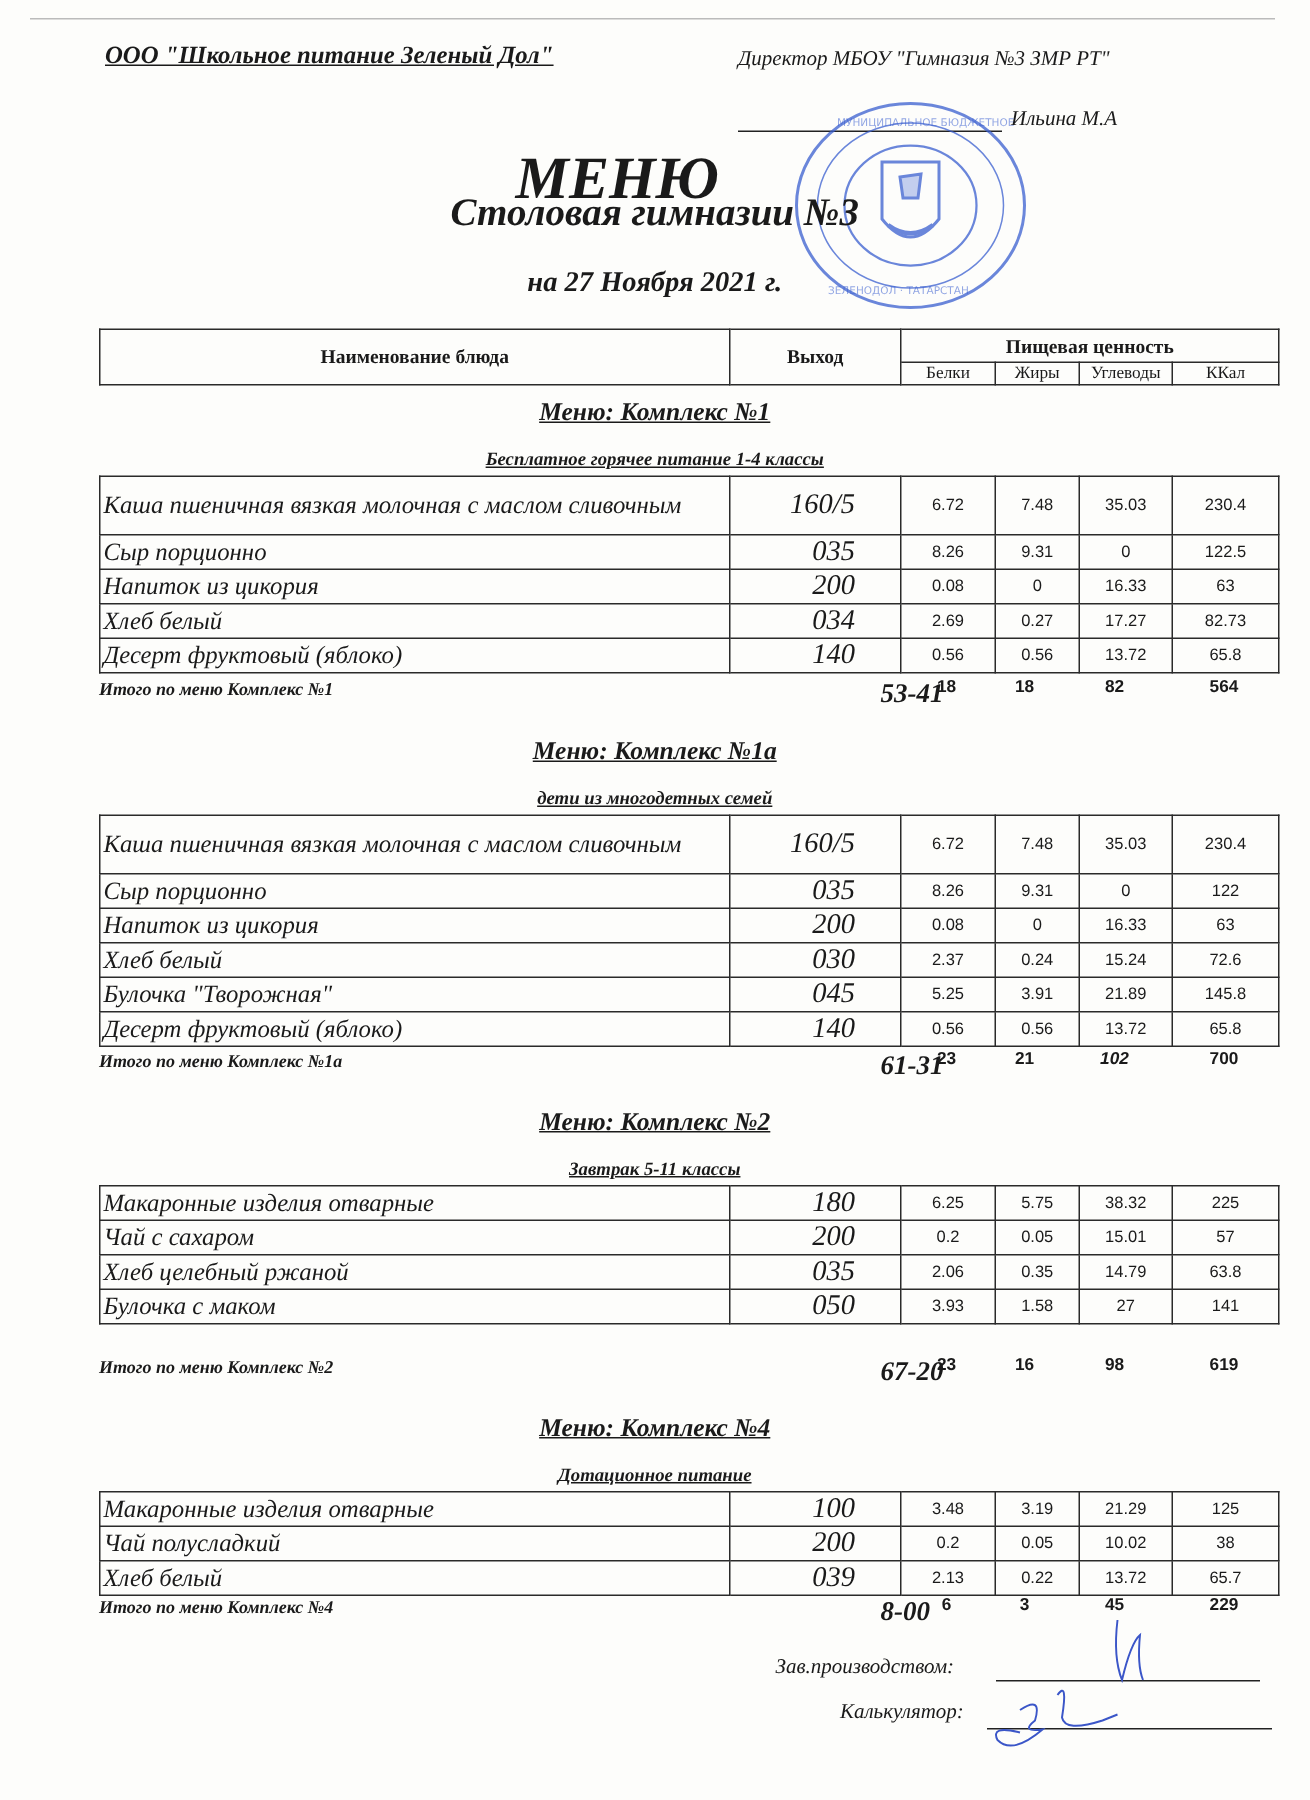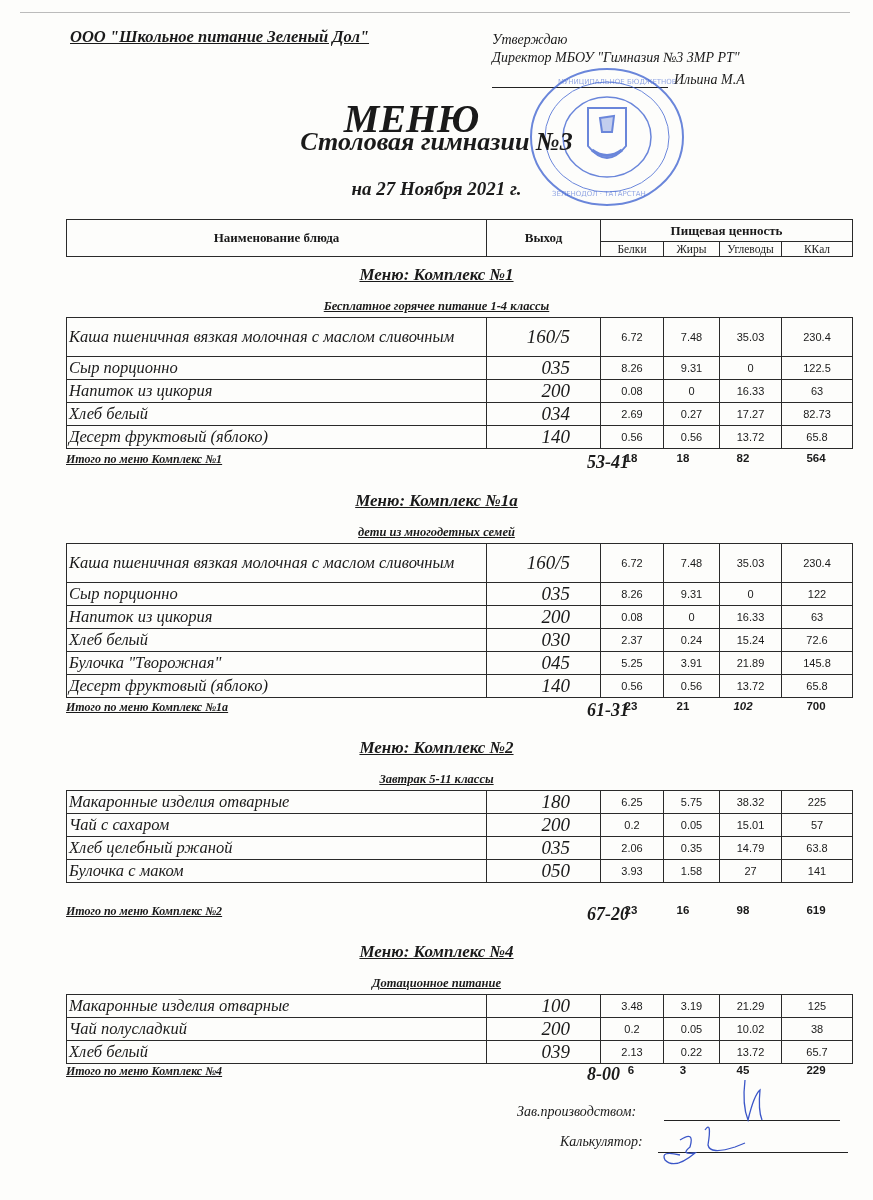--- a/index.html
+++ b/index.html
@@ -21,35 +21,34 @@
   .hdr .sub th { font-weight:normal; font-size:11.5px; height:14px; }
   .sec { position:absolute; left:0; width:873px; text-align:center; font-style:italic; font-weight:bold; text-decoration:underline; }
   .sec.big { font-size:17px; }
   .sec.small { font-size:12.5px; }
   .menu td { height:20px; }
   .menu td.name { font-style:italic; font-size:16.5px; padding-left:2px; line-height:18px; }
   .menu td.out { font-style:italic; font-size:19px; text-align:right; padding-right:30px; }
   .menu td.num { font-family:"Liberation Sans", sans-serif; font-size:11px; text-align:center; }
   .menu tr.tall td { height:38px; }
   .total { position:absolute; left:66px; width:790px; height:16px; font-size:12px; }
-  .total .lbl { position:absolute; left:0; font-style:italic; font-weight:bold; text-decoration:underline; }
+  .total .lbl { position:absolute; left:0; font-style:italic; font-weight:bold; }
   .total .out { position:absolute; left:504px; font-style:italic; font-weight:bold; font-size:18px;margin-left:17px; }
   .total .v { position:absolute; font-family:"Liberation Sans", sans-serif; font-weight:bold; font-size:11.5px; width:50px; text-align:center; }
   .footer { position:absolute; font-style:italic; font-size:14px; }
   .fline { position:absolute; height:1px; background:#222; }
 </style>
 </head>
 <body>
 
 <div class="topline"></div>
 
 <div class="org">ООО "Школьное питание Зеленый Дол"</div>
 
 <div class="approve">
-  <div>Утверждаю</div>
   <div class="line2">Директор МБОУ "Гимназия №3 ЗМР РТ"</div>
   <div class="sigline"></div>
   <div class="name">Ильина М.А</div>
 </div>
 
 <svg class="stamp" viewBox="0 0 158 142">
   <g fill="none" stroke="#3a5fd0" opacity="0.75">
     <ellipse cx="79" cy="71" rx="76" ry="68" stroke-width="2"></ellipse>
     <ellipse cx="79" cy="71" rx="62" ry="55" stroke-width="1"></ellipse>
     <ellipse cx="79" cy="71" rx="44" ry="40" stroke-width="1.5"></ellipse>

